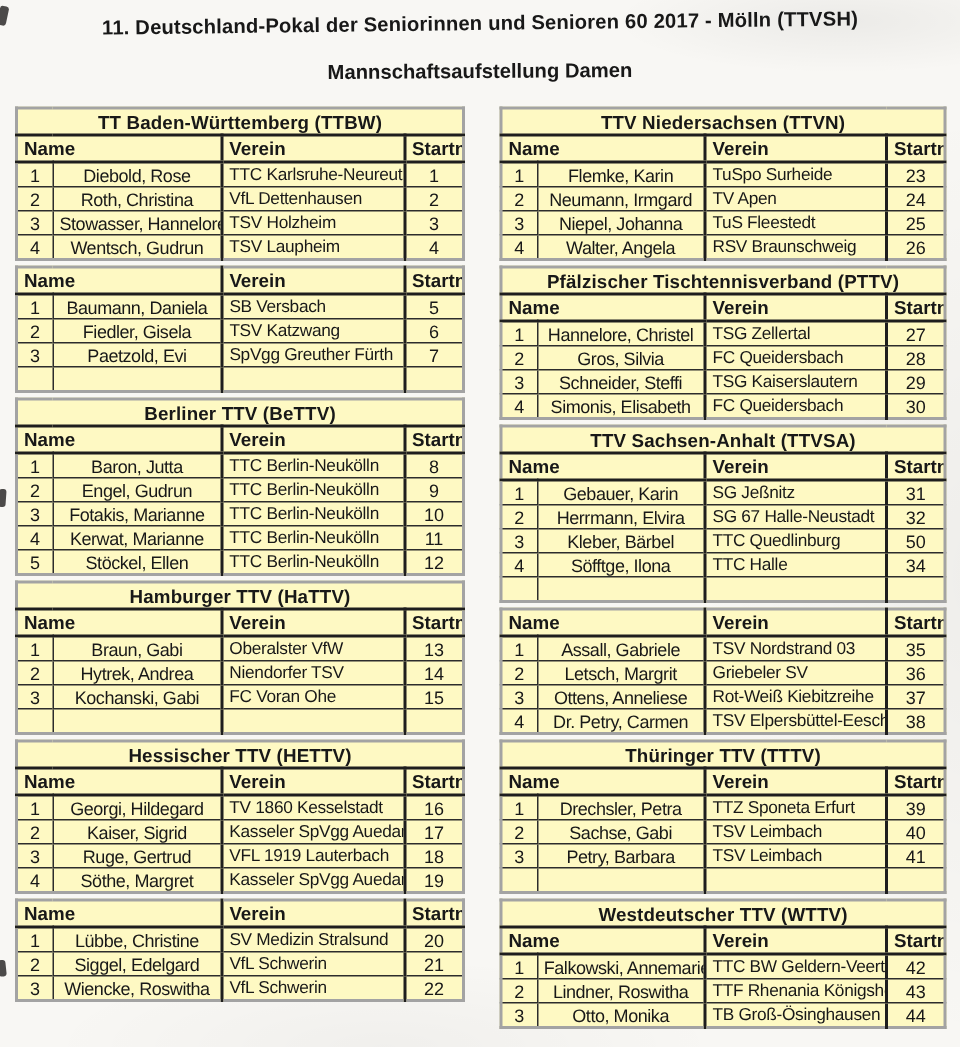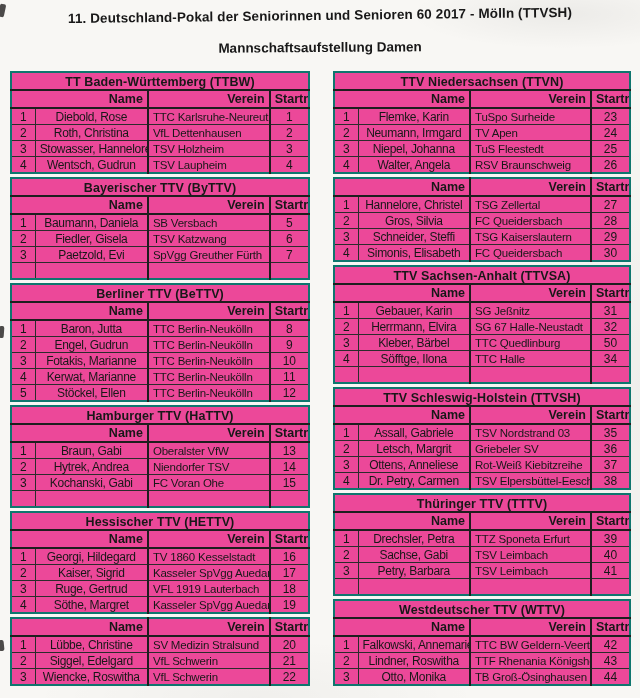--- a/index.html
+++ b/index.html
@@ -26,30 +26,30 @@
     transform:rotate(-0.4deg);
   }
 
   .columns { position:absolute; top:71px; left:10px; display:flex; gap:23px; }
   .tcol { display:flex; flex-direction:column; gap:3px; }
   .tcol.left  { width:300px; }
   .tcol.right { width:296px; }
 
   table.assoc {
     border-collapse:collapse; table-layout:fixed; width:100%;
-    background:#ec4899; border:2px solid #0f766e;
+    background:#fef9c3; border:2px solid #a3a3a3;
   }
   table.assoc th, table.assoc td { overflow:hidden; white-space:nowrap; }
 
   th.ttl {
     height:15px; font-size:12.5px; font-weight:bold; text-align:center;
     border-bottom:2px solid #1e1e1e; padding:1px 2px 0 2px; letter-spacing:0.1px;
   }
   tr.cols th {
-    height:12px; font-size:12.5px; font-weight:bold; text-align:right;
+    height:12px; font-size:12.5px; font-weight:bold; text-align:left;
     border-bottom:2px solid #1e1e1e; padding:1px 4px 1px 4px;
   }
   th.hname  { padding-left:27px; }
   th.hverein{ border-left:2px solid #1e1e1e; }
   th.hstart { border-left:2px solid #1e1e1e; font-size:9px; padding:1px 1px; text-align:center; }
 
   tbody td { height:15px; border-top:1px solid #2c2c2c; padding:0 4px; font-size:12px; }
   td.num { text-align:center; padding:0 1px; border-right:1px solid #2c2c2c; }
   td.nm  { letter-spacing:-0.3px;text-align:center; }
   td.vr  { border-left:2px solid #1e1e1e; font-size:11.5px; letter-spacing:-0.2px; }
@@ -114,23 +114,20 @@
           </tbody>
         </table>
         <table class="assoc">
           <colgroup>
             <col style="width: 24px;">
             <col style="width: 112px;">
             <col style="width: 121px;">
             <col style="width: 39px;">
           </colgroup>
           <thead>
-            <tr>
-              <th class="ttl" colspan="4">Bayerischer TTV (ByTTV)</th>
-            </tr>
             <tr class="cols">
               <th class="hname" colspan="2">Name</th>
               <th class="hverein">Verein</th>
               <th class="hstart">Startnr.</th>
             </tr>
           </thead>
           <tbody>
             <tr>
               <td class="num">1</td>
               <td class="nm">Baumann, Daniela</td>
@@ -377,20 +374,23 @@
           </tbody>
         </table>
         <table class="assoc">
           <colgroup>
             <col style="width: 24px;">
             <col style="width: 112px;">
             <col style="width: 121px;">
             <col style="width: 39px;">
           </colgroup>
           <thead>
+            <tr>
+              <th class="ttl" colspan="4">Pfälzischer Tischtennisverband (PTTV)</th>
+            </tr>
             <tr class="cols">
               <th class="hname" colspan="2">Name</th>
               <th class="hverein">Verein</th>
               <th class="hstart">Startnr.</th>
             </tr>
           </thead>
           <tbody>
             <tr>
               <td class="num">1</td>
               <td class="nm">Hannelore, Christel</td>
@@ -468,23 +468,20 @@
           </tbody>
         </table>
         <table class="assoc">
           <colgroup>
             <col style="width: 24px;">
             <col style="width: 112px;">
             <col style="width: 121px;">
             <col style="width: 39px;">
           </colgroup>
           <thead>
-            <tr>
-              <th class="ttl" colspan="4">TTV Schleswig-Holstein (TTVSH)</th>
-            </tr>
             <tr class="cols">
               <th class="hname" colspan="2">Name</th>
               <th class="hverein">Verein</th>
               <th class="hstart">Startnr.</th>
             </tr>
           </thead>
           <tbody>
             <tr>
               <td class="num">1</td>
               <td class="nm">Assall, Gabriele</td>

